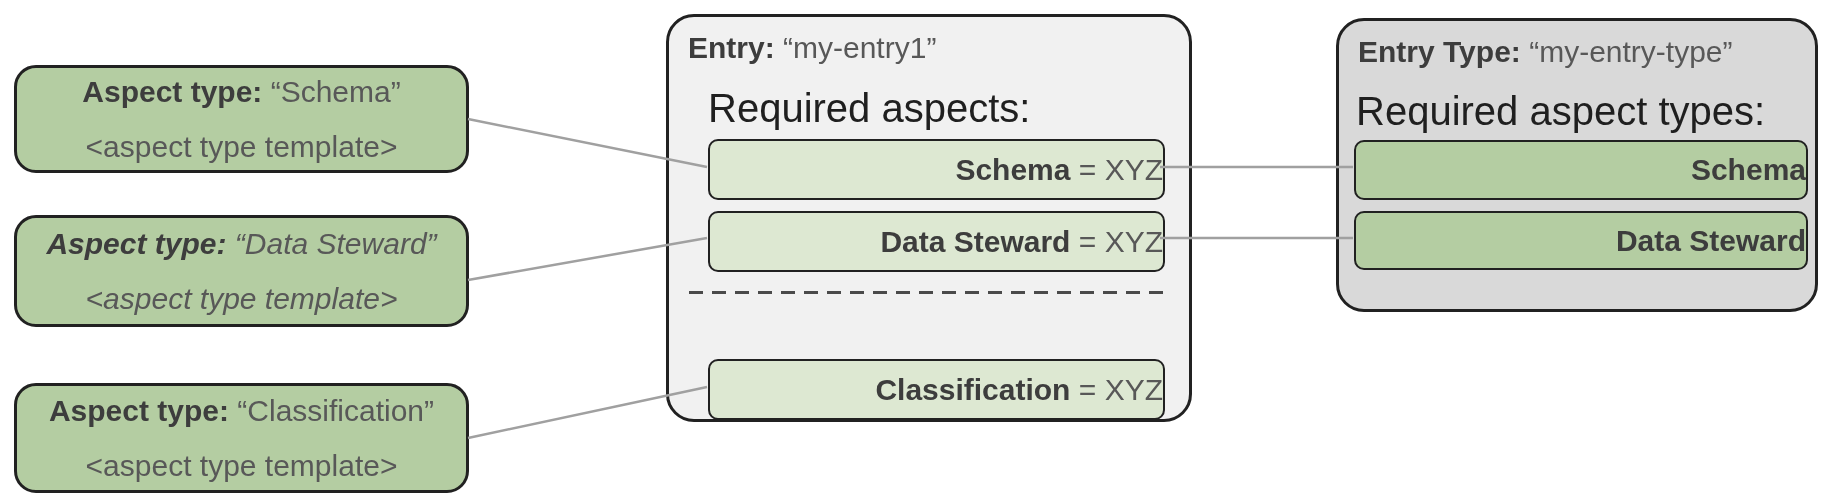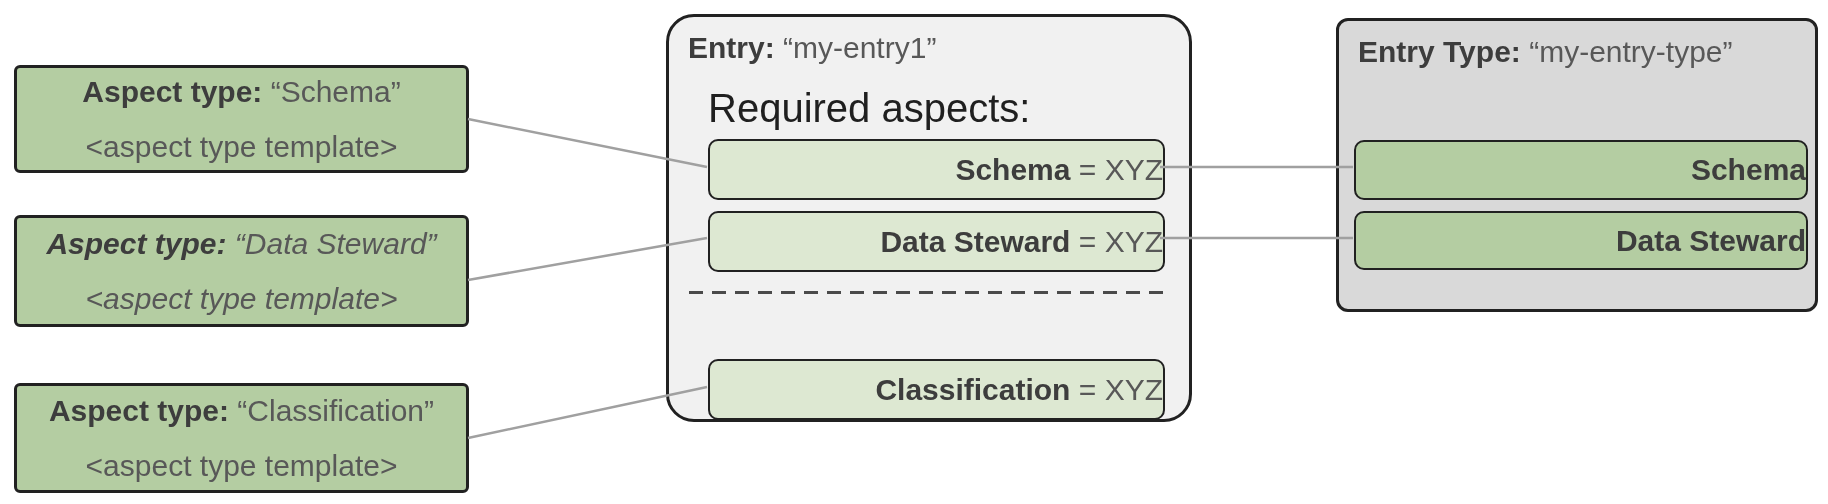--- a/index.html
+++ b/index.html
@@ -6,35 +6,35 @@
   .canvas{
     position:relative;width:1828px;height:504px;background:#ffffff;
     font-family:"Liberation Sans",sans-serif;overflow:hidden;
   }
   .b{font-weight:bold;color:var(--text-dark,#3d3d3d);}
   .m{font-weight:normal;color:var(--text-mid,#585858);}
   
   .aspect-box{
     position:absolute;left:14px;width:455px;box-sizing:border-box;
     background:var(--aspect-green,#b4cda2);
-    border:3px solid var(--border,#212121);border-radius:6px;
+    border:3px solid var(--border,#212121);border-radius:22px;
     display:flex;flex-direction:column;align-items:center;justify-content:center;
     gap:15px;font-size:30px;line-height:40px;text-align:center;
   }
   
   .entry-box{
     position:absolute;left:666px;top:14px;width:526px;height:408px;box-sizing:border-box;
     background:var(--entry-bg,#f1f1f1);
     border:3px solid var(--border,#212121);border-radius:28px;
   }
   
   .entry-type-box{
     position:absolute;left:1336px;top:18px;width:482px;height:294px;box-sizing:border-box;
     background:var(--entry-type-bg,#d9d9d9);
-    border:3px solid var(--border,#212121);border-radius:12px;
+    border:3px solid var(--border,#212121);border-radius:28px;
   }
   .title{position:absolute;left:19px;top:12px;font-size:30px;line-height:38px;white-space:nowrap;}
   .heading{
     position:absolute;left:39px;font-size:40px;line-height:38px;white-space:nowrap;
     color:var(--text-heading,#1f1f1f);
   }
   .entry-type-box .heading{left:17px;}
   .chip{
     position:absolute;left:39px;width:457px;height:61px;box-sizing:border-box;
     border:2.5px solid var(--border,#212121);border-radius:10px;
@@ -106,20 +106,21 @@
     <div class="chip light" style="top:342px;">
       <span class="b">Classification</span>&nbsp;<span class="m">= XYZ</span>
     </div>
   </div>
 
   <div class="entry-type-box">
     <div class="title">
       <span class="b">Entry Type:</span>
       <span class="m">“my-entry-type”</span>
     </div>
+    <div class="heading" style="top:71px;">Required aspect types:</div>
 
     <div class="chip" style="top:119px;">
       <span class="b">Schema</span>
     </div>
     <div class="chip" style="top:190px;height:59px;">
       <span class="b">Data Steward</span>
     </div>
   </div>
 
 </div>

